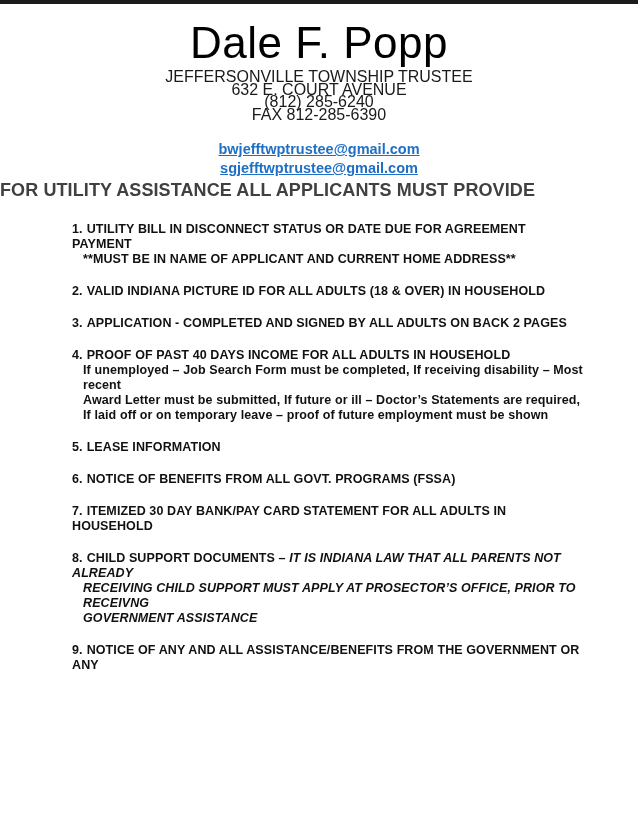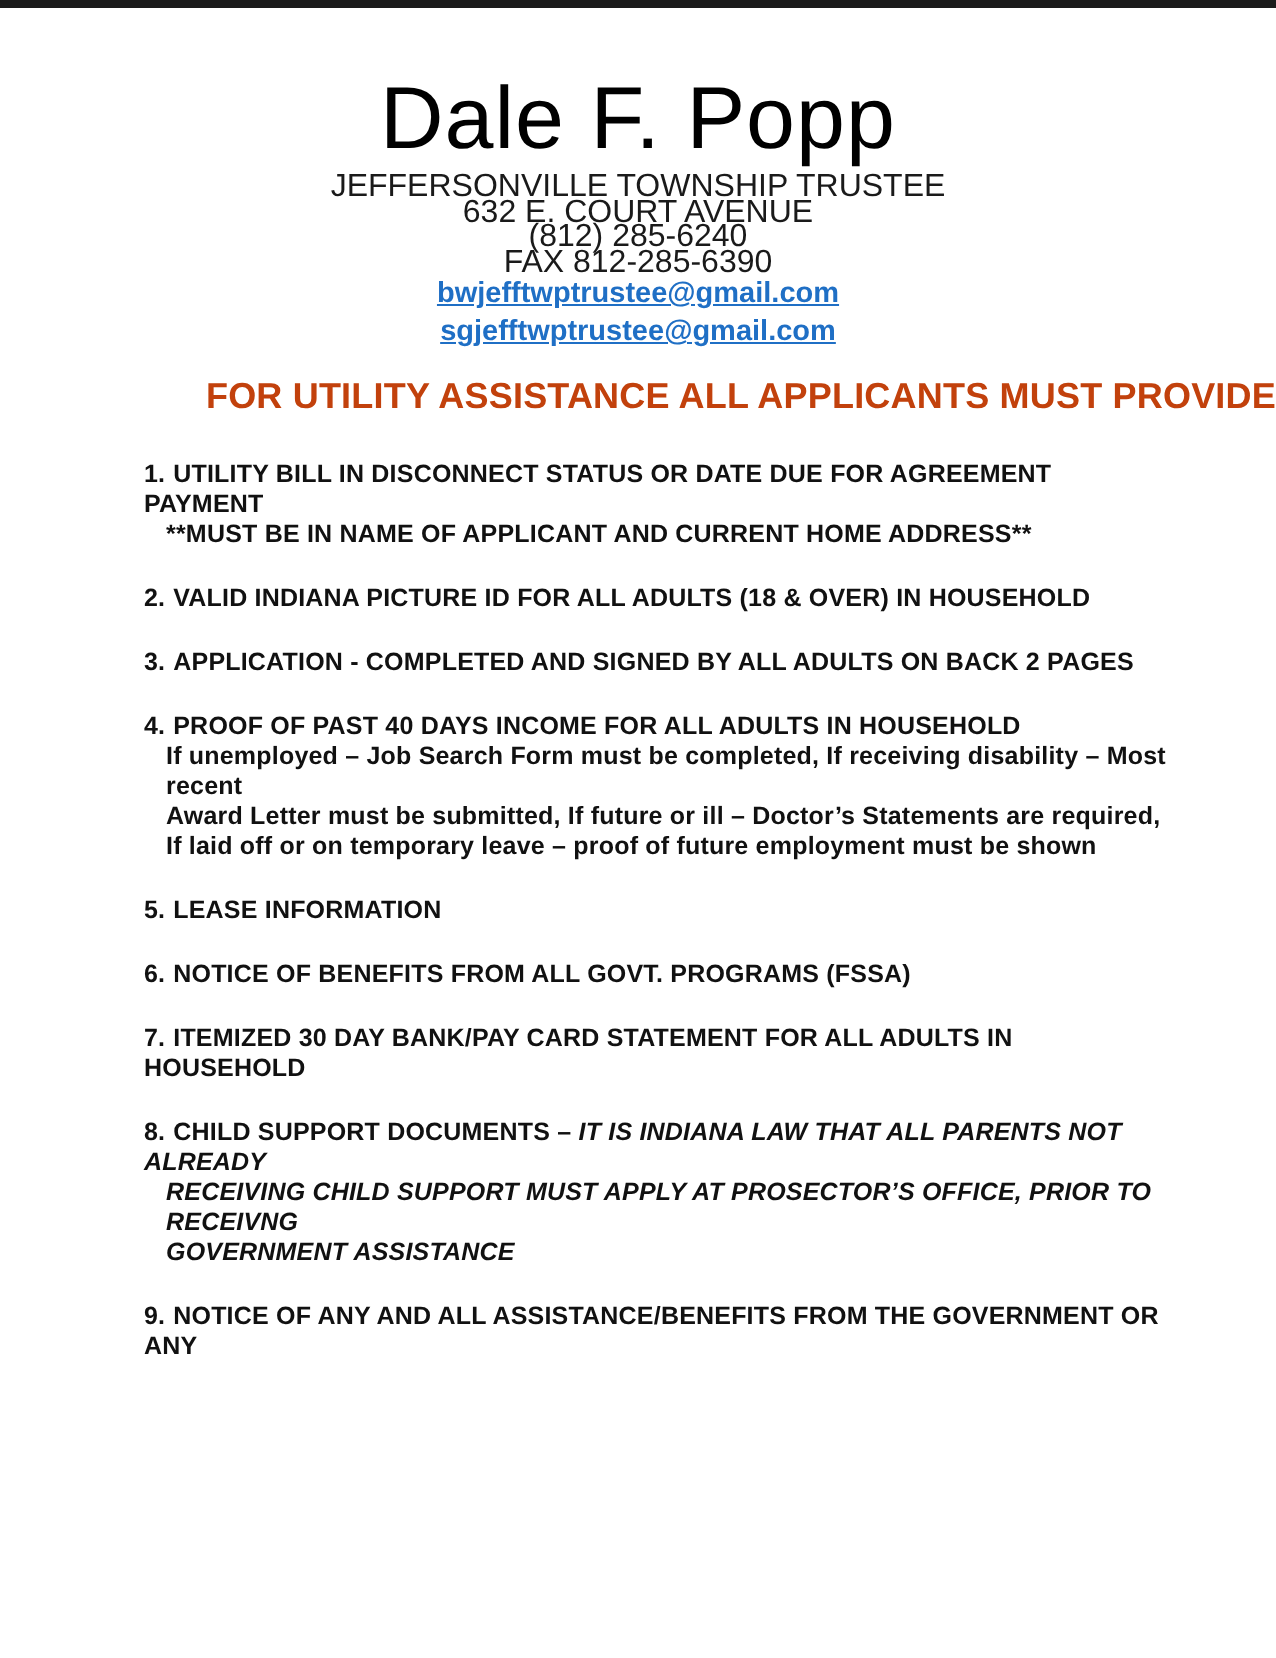--- a/index.html
+++ b/index.html
@@ -15,56 +15,56 @@
     overflow: hidden;
   }
   .top-bar {
     width: 100%;
     height: 4px;
     background: #1b1b1b;
   }
   
   .letterhead {
     text-align: center;
-    padding-top: 33px;
+    padding-top: 16px;
   }
   .doc-title {
     font-size: 44px;
     line-height: 46px;
     font-weight: 400;
     color: #000000;
     letter-spacing: 0.5px;
   }
   .addr-block {
     margin-top: 5px;
   }
   .addr-line {
     font-size: 16px;
     line-height: 12.5px;
     color: #1a1a1a;
   }
   .email-block {
-    margin-top: 0;
+    margin-top: 19px;
   }
   .email-link {
     display: block;
     font-size: 14.5px;
     line-height: 19px;
     font-weight: 700;
     color: #1f6fc5;
     text-decoration: underline;
     cursor: pointer;
   }
   
   .main-heading {
-    margin-top: 12px;
-    text-align: right;
+    margin-top: 2px;
+    text-align: left;
     font-size: 18px;
     font-weight: 700;
-    color: #c2410c;
+    color: #404040;
     letter-spacing: 0.1px;
   }
   .req-list {
     margin: 21px 50px 0 72px;
   }
   .req-item {
     font-size: 12.5px;
     font-weight: 700;
     line-height: 15px;
     margin-bottom: 17px;

